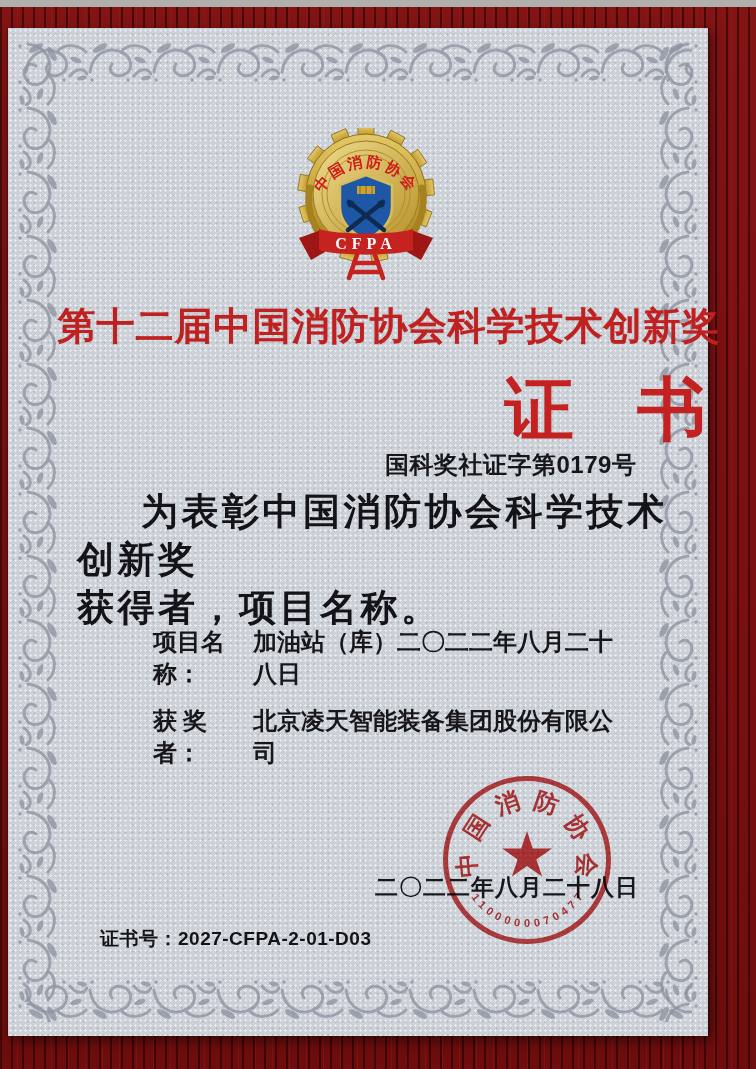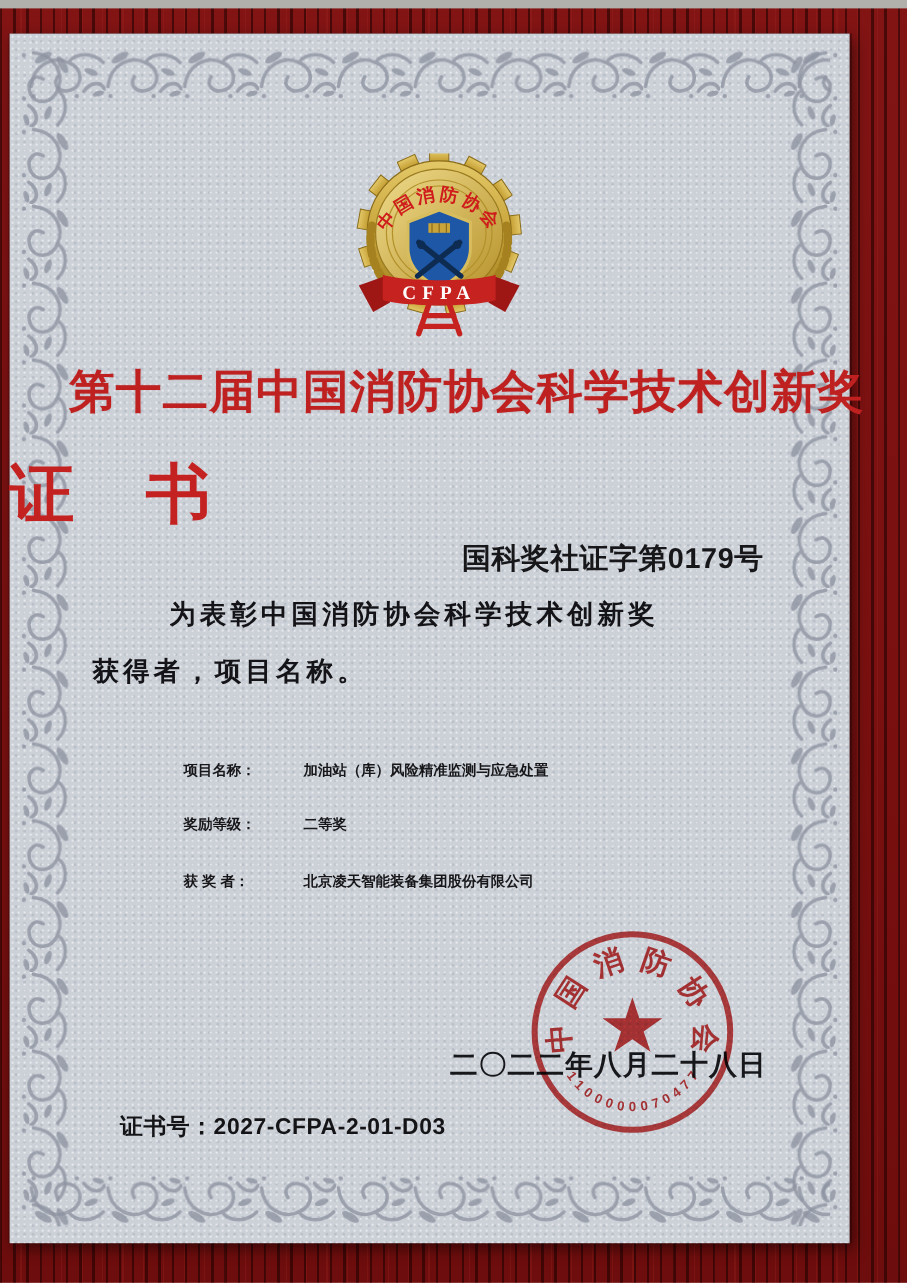--- a/index.html
+++ b/index.html
@@ -26,32 +26,32 @@
   .orn-bottom{bottom:12px;left:16px;right:16px;height:46px;transform:scaleY(-1);}
   .orn-left{left:8px;top:14px;bottom:14px;width:46px;}
   .orn-right{right:8px;top:14px;bottom:14px;width:46px;transform:scaleX(-1);}
 
   .logo{position:absolute;left:283px;top:100px;width:150px;height:170px;}
 
   .title{position:absolute;left:0;top:273px;width:100%;text-align:center;
     font-family:"Liberation Serif","DejaVu Serif",serif;font-weight:bold;
     font-size:38px;letter-spacing:1px;color:#bf2020;white-space:nowrap;
     text-shadow:0 0 1px rgba(160,20,20,.4);margin-left:31px;}
-  .heading{position:absolute;left:0;top:348px;width:100%;text-align:left;
-    font-family:"Liberation Serif","DejaVu Serif",serif;font-weight:bold;
-    font-size:54px;color:#c42121;word-spacing:42px;letter-spacing:2px;}
+  .heading{position:absolute;left:0;top:336px;width:100%;text-align:right;
+    font-family:"Liberation Serif","DejaVu Serif",serif;font-weight:bold;
+    font-size:69px;color:#c42121;word-spacing:42px;letter-spacing:2px;}
   .issue-no{position:absolute;left:377px;top:421px;font-weight:bold;
     font-size:24px;color:#17171a;letter-spacing:0.5px;}
   .body-text{position:absolute;left:69px;top:460px;width:600px;
     font-family:"Liberation Serif","DejaVu Serif",serif;font-weight:bold;
-    font-size:22px;line-height:48px;letter-spacing:3.5px;color:#141418;}
+    font-size:37px;line-height:48px;letter-spacing:3.5px;color:#141418;}
   .body-text .l1{text-indent:64px;}
 
   .fields{position:absolute;left:145px;top:598px;width:480px;
-    font-weight:bold;color:#17171a;font-size:12px;}
+    font-weight:bold;color:#17171a;font-size:24px;font-family:Liberation Serif, serif;}
   .field-row{display:flex;line-height:32px;}
   .field-label{flex:0 0 100px;}
   .field-value{flex:1;}
   .row-grade{margin-top:13px;}
   .row-winner{margin-top:15px;}
 
   .seal{position:absolute;left:435px;top:748px;width:168px;height:168px;
     border:5px solid rgba(198,42,42,.88);border-radius:50%;
     mix-blend-mode:multiply;z-index:2;box-sizing:border-box;}
   .seal-char{position:absolute;left:50%;top:50%;width:28px;height:28px;
@@ -207,26 +207,22 @@
 
     <div class="body-text">
       <div class="l1">为表彰中国消防协会科学技术创新奖</div>
       <div class="l2">获得者，项目名称。</div>
     </div>
 
     <div class="fields">
       <div class="field-row row-project">
         <span class="field-label">项目名称：</span>
         <div class="field-value">
-          <div>加油站（库）风险精准监测与应急处置</div>
+          <div>加油站（库）二〇二二年八月二十八日</div>
         </div>
-      </div>
-      <div class="field-row row-grade">
-        <span class="field-label">奖励等级：</span>
-        <div class="field-value">二等奖</div>
       </div>
       <div class="field-row row-winner">
         <span class="field-label">获 奖 者：</span>
         <div class="field-value">北京凌天智能装备集团股份有限公司</div>
       </div>
     </div>
 
     <div class="seal">
       <span class="seal-char" style="transform:rotate(-95deg) translateY(-60px)">中</span>
       <span class="seal-char" style="transform:rotate(-57deg) translateY(-60px)">国</span>

